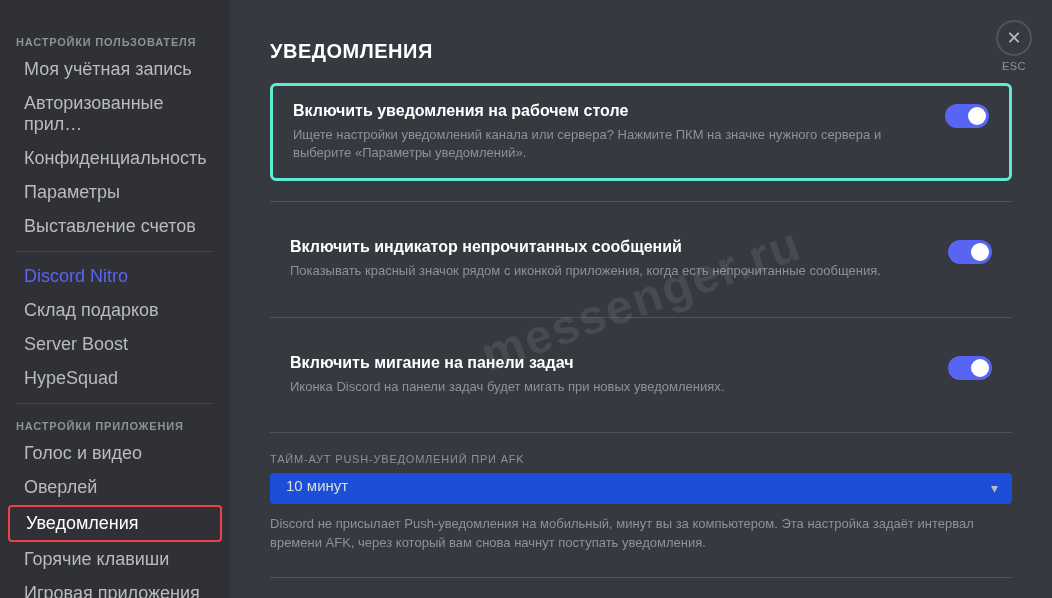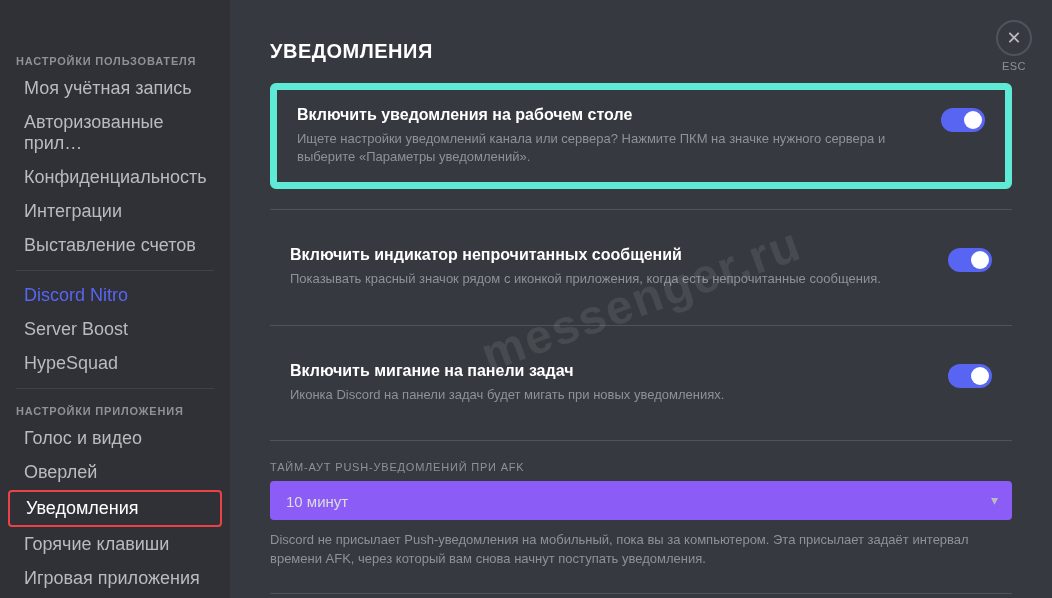--- a/index.html
+++ b/index.html
@@ -13,21 +13,20 @@
       overflow: hidden;
     }
 
     
     .sidebar {
       width: 230px;
       background: #2f3136;
       padding: 20px 0;
       flex-shrink: 0;
       overflow-y: auto;
-      margin-top: 19px;
     }
     .sidebar-section-label {
       font-size: 11px;
       font-weight: 700;
       color: #8e9297;
       text-transform: uppercase;
       letter-spacing: 0.8px;
       padding: 6px 16px 4px 16px;
       margin-top: 10px;
     }
@@ -76,21 +75,21 @@
 
     .setting-row {
       display: flex;
       align-items: flex-start;
       justify-content: space-between;
       padding: 16px 20px;
       background: transparent;
     }
 
     .setting-row.highlighted {
-      border: 7px solid #5eead4;
+      border: 3px solid #5eead4;
       border-radius: 6px;
       margin-bottom: 4px;
     }
 
     .setting-text {
       flex: 1;
       margin-right: 20px;
     }
 
     .setting-title {
@@ -155,26 +154,26 @@
       letter-spacing: 0.8px;
       margin-bottom: 8px;
     }
 
     .dropdown-wrapper {
       position: relative;
     }
 
     .dropdown-wrapper select {
       width: 100%;
-      background: #8b5cf6;
+      background: #1d4ed8;
       border: none;
       border-radius: 4px;
       color: #dcddde;
       font-size: 15px;
-      padding: 12px 40px 10px 16px;
+      padding: 4px 40px 10px 16px;
       cursor: pointer;
       appearance: none;
       -webkit-appearance: none;
       outline: none;
     }
 
     .dropdown-arrow {
       position: absolute;
       right: 14px;
       top: 50%;
@@ -247,26 +246,27 @@
   </style>
 </head>
 <body>
 
 <div class="sidebar">
 
   <div class="sidebar-section-label">НАСТРОЙКИ ПОЛЬЗОВАТЕЛЯ</div>
   <div class="sidebar-item">Моя учётная запись</div>
   <div class="sidebar-item">Авторизованные прил…</div>
   <div class="sidebar-item">Конфиденциальность</div>
-  <div class="sidebar-item">Интеграции</div>
+  <div class="sidebar-item">Параметры</div>
   <div class="sidebar-item">Выставление счетов</div>
 
   <div class="sidebar-divider"></div>
 
   <div class="sidebar-item nitro">Discord Nitro</div>
+  <div class="sidebar-item">Склад подарков</div>
   <div class="sidebar-item">Server Boost</div>
   <div class="sidebar-item">HypeSquad</div>
 
   <div class="sidebar-divider"></div>
 
   <div class="sidebar-section-label">НАСТРОЙКИ ПРИЛОЖЕНИЯ</div>
   <div class="sidebar-item">Голос и видео</div>
   <div class="sidebar-item">Оверлей</div>
   <div class="sidebar-item notifications-active">Уведомления</div>
   <div class="sidebar-item">Горячие клавиши</div>
@@ -329,18 +329,18 @@
     <div class="dropdown-wrapper">
       <select>
         <option>1 минута</option>
         <option>5 минут</option>
         <option selected="">10 минут</option>
         <option>15 минут</option>
         <option>30 минут</option>
       </select>
       <span class="dropdown-arrow">▾</span>
     </div>
-    <div class="dropdown-desc">Discord не присылает Push-уведомления на мобильный, пока вы за компьютером. Эта присылает задаёт интервал времени AFK, через который вам снова начнут поступать уведомления.</div>
+    <div class="dropdown-desc">Discord не присылает Push-уведомления на мобильный, минут вы за компьютером. Эта настройка задаёт интервал времени AFK, через который вам снова начнут поступать уведомления.</div>
   </div>
 
   <div class="content-divider"></div>
 
 </div>
 
 </body></html>

